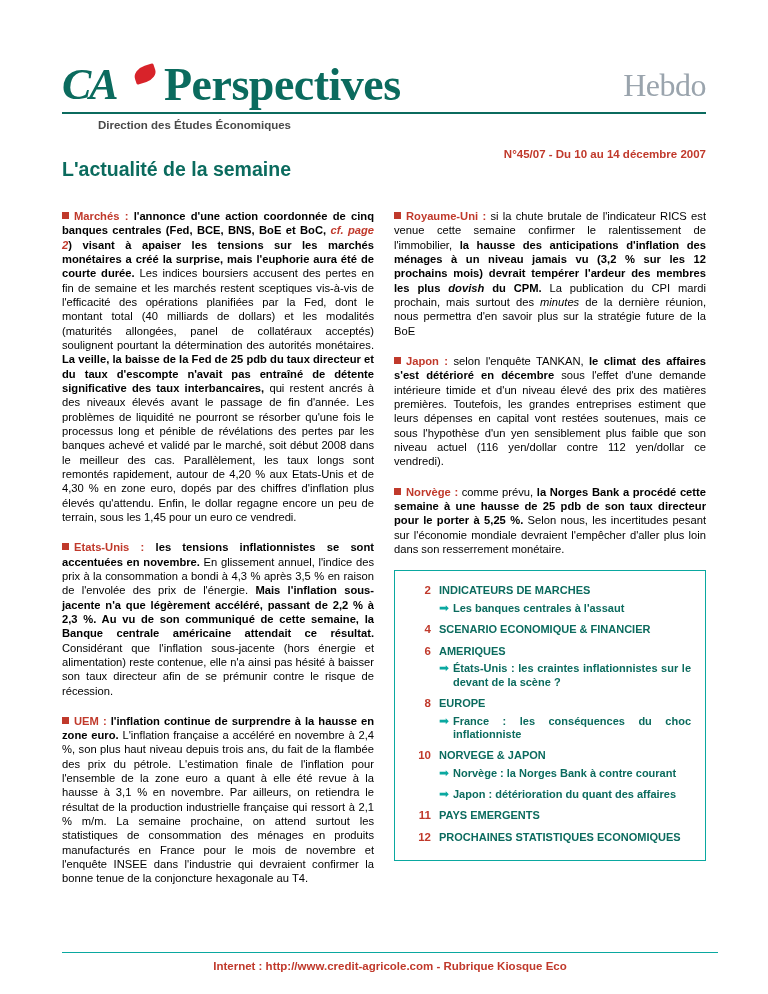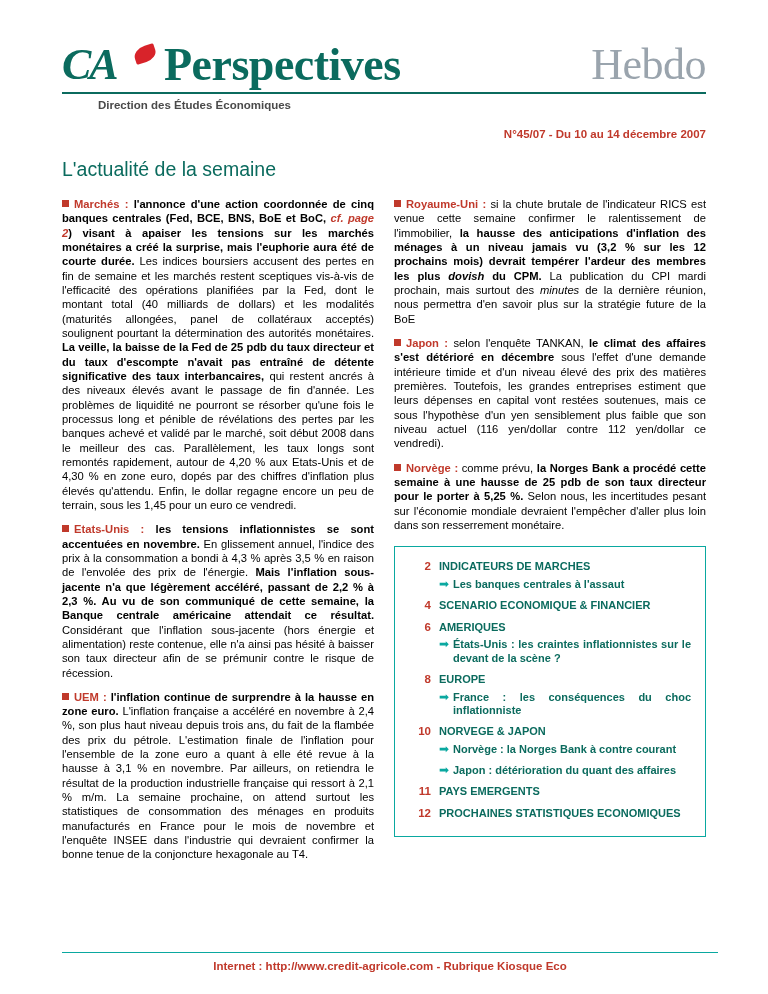--- a/index.html
+++ b/index.html
@@ -32,20 +32,21 @@
   }
   .logo-row {
     display: flex;
     align-items: flex-end;
   }
   .ca-logo {
     position: relative;
     width: 96px;
     height: 46px;
     flex: 0 0 auto;
+    margin-top: 20px;
   }
   .ca-logo .ca-text {
     font-family: "Liberation Serif", serif;
     font-weight: bold;
     font-style: italic;
     font-size: 44px;
     color: #0b6b5e;
     letter-spacing: -2px;
     line-height: 46px;
   }
@@ -63,21 +64,21 @@
     font-family: "Liberation Serif", serif;
     font-size: 46px;
     font-weight: bold;
     color: #0b6b5e;
     line-height: 46px;
     margin-left: 6px;
     letter-spacing: -0.5px;
   }
   .brand-hebdo {
     font-family: "Liberation Serif", serif;
-    font-size: 44px;
+    font-size: 32px;
     color: #9aa4ad;
     line-height: 46px;
     margin-left: auto;
     letter-spacing: -0.5px;
   }
   .mast-rule {
     border-top: 2px solid #0b6b5e;
     margin-top: 4px;
   }
   .sub-dept {
@@ -92,39 +93,39 @@
     color: #c0392b;
     font-weight: bold;
     font-size: 11.5px;
     margin-top: 17px;
   }
 
   
   .page-title {
     color: #0b6b5e;
     font-size: 19.5px;
-    font-weight: normal;
+    font-weight: bold;
     margin-top: 40px;
     margin-bottom: 12px;
   }
 
   
   .columns {
     display: flex;
     gap: 20px;
     font-size: 11.2px;
     line-height: 1.28;
   }
   .col {
     width: 312px;
     flex: 0 0 312px;
     text-align: justify;
   }
   p.para {
-    margin: 4px 0 10px 0;
+    margin: 16px 0 10px 0;
     text-align: justify;
   }
   .bullet {
     display: inline-block;
     width: 7px;
     height: 7px;
     background: #c0392b;
     margin-right: 5px;
     vertical-align: 1px;
   }

